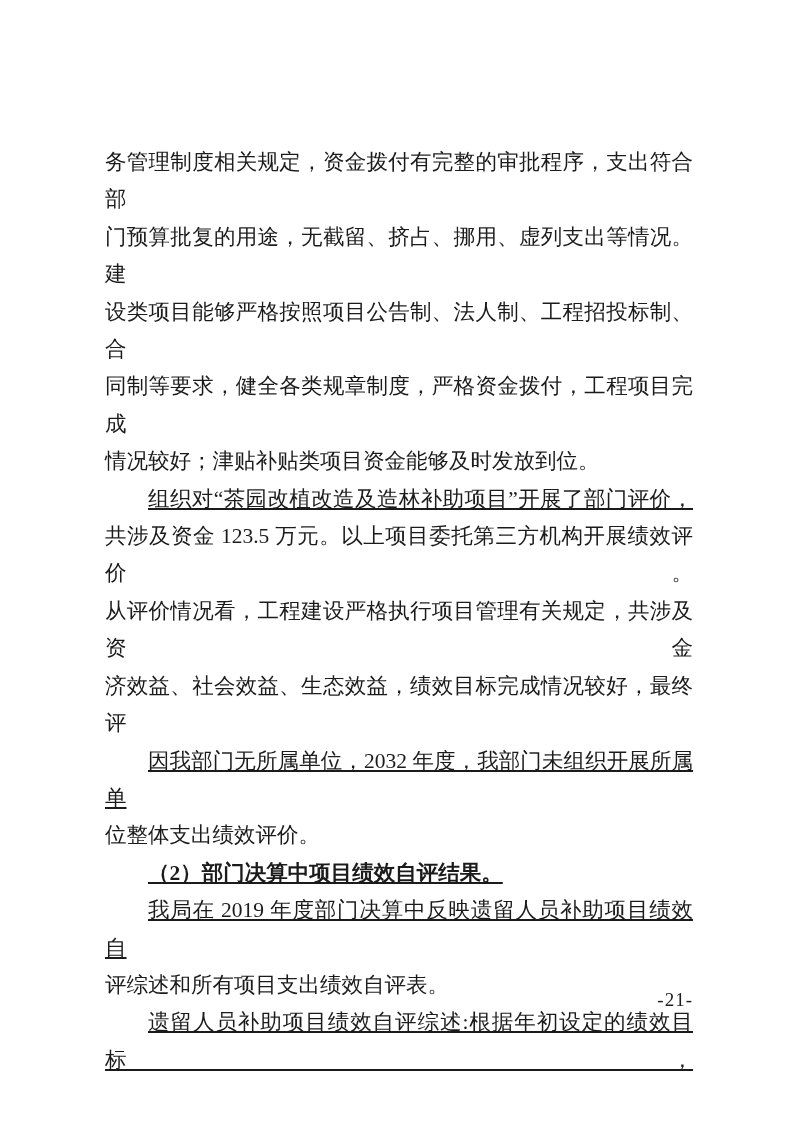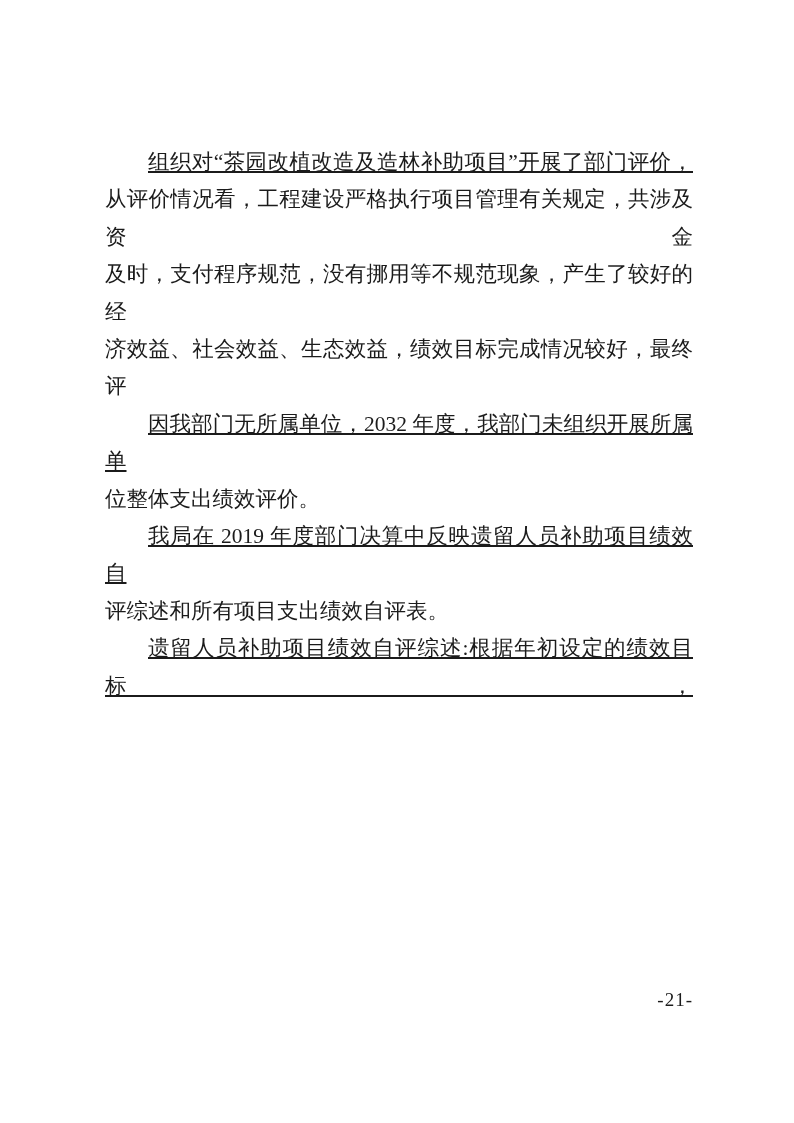--- a/index.html
+++ b/index.html
@@ -54,28 +54,38 @@
     font-family: "Liberation Serif", "DejaVu Serif", serif;
     margin-left: 7px;
   }
 </style>
 </head>
 <body>
 
 <div class="page">
   <div class="content">
       <div class="paragraph">
+        <div class="line">务管理制度相关规定，资金拨付有完整的审批程序，支出符合部</div>
+        <div class="line">门预算批复的用途，无截留、挤占、挪用、虚列支出等情况。建</div>
+        <div class="line">设类项目能够严格按照项目公告制、法人制、工程招投标制、合</div>
+        <div class="line">同制等要求，健全各类规章制度，严格资金拨付，工程项目完成</div>
+        <div class="line para-end">情况较好；津贴补贴类项目资金能够及时发放到位。</div>
+      </div>
+      <div class="paragraph">
         <div class="line indent">组织对“茶园改植改造及造林补助项目”开展了部门评价，</div>
+        <div class="line">共涉及资金 123.5 万元。以上项目委托第三方机构开展绩效评价。</div>
         <div class="line">从评价情况看，工程建设严格执行项目管理有关规定，共涉及资金</div>
-        <div class="line">及时，支付程序规范，没有挪用等不规范现象，产生了较好的经</div>
         <div class="line">济效益、社会效益、生态效益，绩效目标完成情况较好，最终评</div>
       </div>
       <div class="paragraph">
         <div class="line indent">因我部门无所属单位，2032 年度，我部门未组织开展所属单</div>
         <div class="line para-end">位整体支出绩效评价。</div>
+      </div>
+      <div class="paragraph bold">
+        <div class="line indent para-end">（2）部门决算中项目绩效自评结果。</div>
       </div>
       <div class="paragraph">
         <div class="line indent">我局在 2019 年度部门决算中反映遗留人员补助项目绩效自</div>
         <div class="line para-end">评综述和所有项目支出绩效自评表。</div>
       </div>
       <div class="paragraph">
         <div class="line indent">遗留人员补助项目绩效自评综述:根据年初设定的绩效目标，</div>
       </div>
     </div>
   <div class="page-number">-21-</div>

